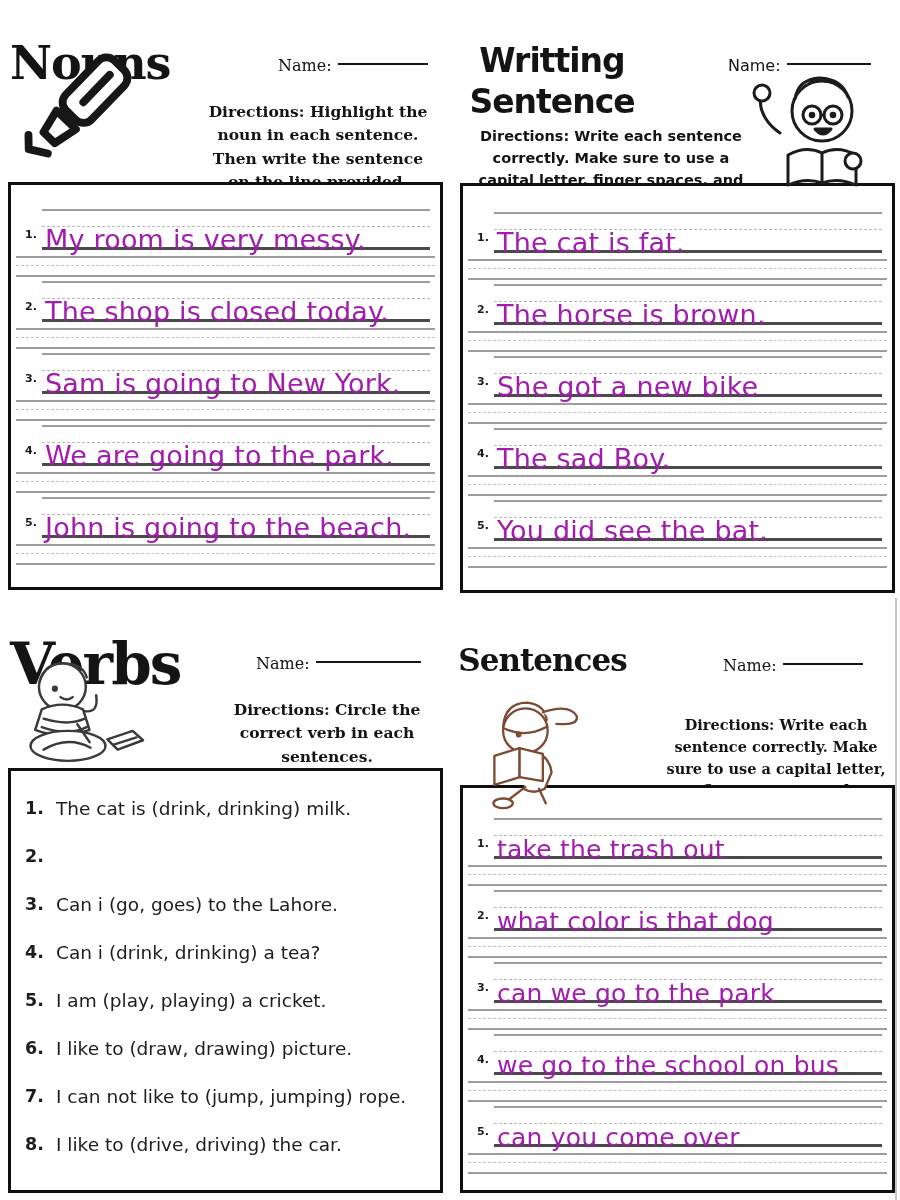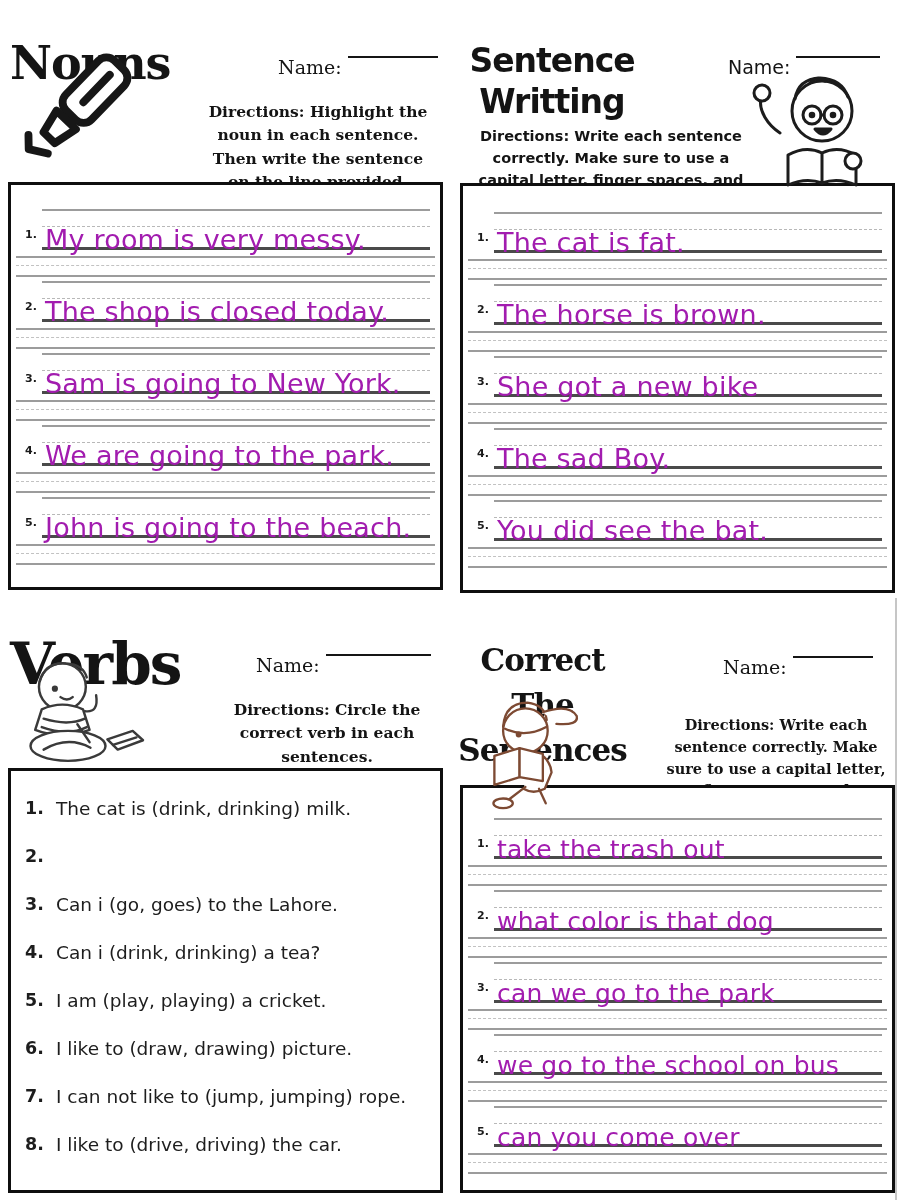--- a/index.html
+++ b/index.html
@@ -8,21 +8,21 @@
     font-family:"DejaVu Sans", sans-serif;color:#141414;
   }
   .abs{position:absolute;margin-top:34px;}
   .serif{font-family:"DejaVu Serif", serif;}
   
   .title-nouns{left:10px;top:2px;font-size:46px;font-weight:bold;letter-spacing:-1px;}
   .title-sw{left:452px;top:6px;width:200px;text-align:center;font-weight:bold;font-size:33px;letter-spacing:-1px;line-height:1.25;}
   .title-verbs{left:10px;top:596px;font-size:58px;font-weight:bold;letter-spacing:-2px;text-align:right;}
   .title-cs{left:450px;top:604px;width:185px;text-align:center;font-weight:bold;font-size:31px;letter-spacing:-1px;line-height:1.45;}
   
-  .name-row{display:flex;align-items:flex-start;gap:6px;font-size:19px;}
+  .name-row{display:flex;align-items:center;gap:6px;font-size:16px;}
   .nline{display:inline-block;height:0;border-bottom:2.5px solid #151515;margin-bottom:3px;}
   
   .dirs{font-weight:bold;text-align:center;line-height:1.5;}
   
   .sheet-box{position:absolute;border:3px solid #0f0f0f;background:#fff;box-sizing:border-box;}
   
   .ws-item{margin-bottom:0;}
   .item-guide{display:flex;align-items:flex-end;margin:0 10px 0 14px;}
   .g-num{font-size:11px;font-weight:bold;width:17px;flex:0 0 17px;padding-bottom:9px;color:#1a1a1a;}
   .g-lines{flex:1;position:relative;height:36px;border-top:2px solid #9c9c9c;border-bottom:3px solid #4a4a4a;}
@@ -106,22 +106,22 @@
           <span class="g-text">John is going to the beach.</span>
         </div>
       </div>
       <div class="blank-guide"></div>
     </div>
   </div>
 </div>
 
 <div>
   <div class="abs title-sw">
+    <div>Writting</div>
     <div>Sentence</div>
-    <div>Writting</div>
   </div>
 
   <div class="abs name-row" style="left:728px;top:22px;">
     <span>Name:</span>
     <span class="nline" style="width:84px;"></span>
   </div>
 
   <div class="abs dirs" style="left:478px;top:92px;width:266px;font-size:14.5px;">Directions: Write each sentence correctly. Make sure to use a capital letter, finger spaces, and punctuation.</div>
 
   <svg class="icon" style="left:740px;top:66px;z-index:3;" width="150" height="132" viewBox="0 0 150 130">
@@ -250,21 +250,20 @@
     </div>
     <div class="v-item">
       <span class="v-num">8.</span>
       <span class="v-text">I like to (drive, driving) the car.</span>
     </div>
   </div>
 </div>
 
 <div>
   <div class="abs serif title-cs">
-    <div>Correct The</div>
     <div>Sentences</div>
   </div>
 
   <div class="abs name-row serif" style="left:723px;top:622px;">
     <span>Name:</span>
     <span class="nline" style="width:80px;"></span>
   </div>
 
   <div class="abs dirs serif" style="left:655px;top:680px;width:242px;font-size:14.5px;">Directions: Write each sentence correctly. Make sure to use a capital letter, finger spaces, and punctuation.</div>
 

